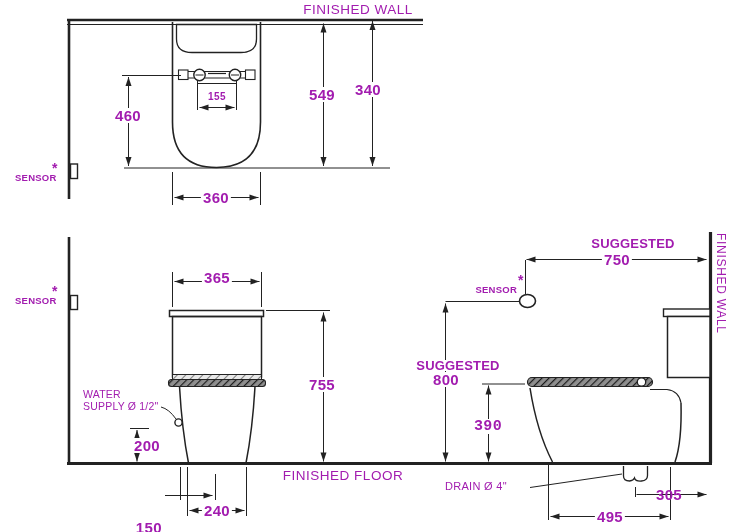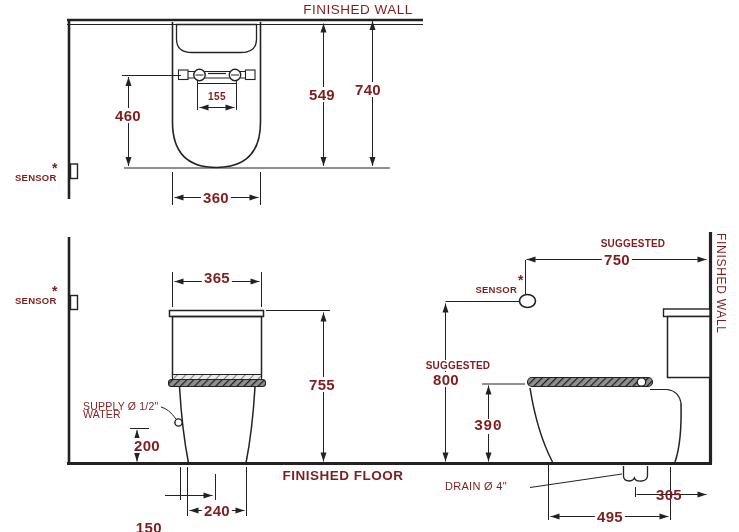--- a/index.html
+++ b/index.html
@@ -1,26 +1,26 @@
 <!DOCTYPE html>
 <html><head>
 <meta charset="utf-8">
 <style>
   html,body{margin:0;padding:0;background:#fff;}
   #canvas{position:relative;width:739px;height:532px;background:#ffffff;overflow:hidden;
           font-family:"Liberation Sans",sans-serif;}
   #linework{position:absolute;left:0;top:0;}
-  .lbl{position:absolute;color:#7f1d1d;white-space:nowrap;font-family:"Liberation Sans",sans-serif;}
+  .lbl{position:absolute;color:#a21caf;white-space:nowrap;font-family:"Liberation Sans",sans-serif;}
   .num{font-weight:bold;font-size:15px;line-height:15px;letter-spacing:.4px;}
   .ctr{transform:translateX(-50%);}
   .bgw{background:#fff;padding:0 2px;}
   .cap{font-size:13.5px;line-height:14px;letter-spacing:.5px;}
   .sm{font-weight:bold;font-size:9.5px;line-height:10px;letter-spacing:.25px;}
   .med{font-size:10.5px;line-height:12px;letter-spacing:.2px;}
-  .sug{font-weight:bold;font-size:10px;line-height:11px;letter-spacing:.2px;padding-left:24px;}
+  .sug{font-weight:bold;font-size:13px;line-height:11px;letter-spacing:.2px;padding-left:24px;}
   .ast{font-weight:bold;font-size:14px;line-height:12px;}
   .vert{writing-mode:vertical-rl;text-orientation:mixed;font-size:12px;line-height:13px;letter-spacing:.7px;}
   .ra{text-align:right;}
 </style>
 </head>
 <body>
 
 <div id="canvas">
 
   <svg id="linework" width="739" height="532" viewBox="0 0 739 532" stroke="#222" fill="none" stroke-linecap="butt">
@@ -110,37 +110,37 @@
       <path d="M530,487.5 L622,474" stroke-width="1"></path>
       <path d="M635.5,487 V497" stroke-width="1"></path>
       <line x1="636.5" y1="494.5" x2="706.5" y2="494.5" stroke-width="1" marker-end="url(#mE)"></line>
       <path d="M548.5,464 V520 M670.5,467 V520" stroke-width="1"></path>
       <line x1="550.5" y1="516.5" x2="668.5" y2="516.5" stroke-width="1" marker-start="url(#mS)" marker-end="url(#mE)"></line>
     </g>
   </svg>
 
   <div class="lbl cap ctr" style="left:358px;top:3px;">FINISHED WALL</div>
   <div class="lbl num ctr bgw" style="left:322px;top:87px;">549</div>
-  <div class="lbl num ctr bgw" style="left:368px;top:82px;">740</div>
+  <div class="lbl num ctr bgw" style="left:368px;top:82px;">340</div>
   <div class="lbl num ctr" style="left:217px;top:89px;font-size:10px;">155</div>
   <div class="lbl num ctr bgw" style="left:128px;top:108px;">460</div>
   <div class="lbl num ctr bgw" style="left:216px;top:190px;">360</div>
   <div class="lbl sm ra" style="left:15px;top:173px;width:38px;">SENSOR</div>
   <div class="lbl ast" style="left:52px;top:162px;">*</div>
 
   <div class="lbl sm ra" style="left:15px;top:296px;width:38px;">SENSOR</div>
   <div class="lbl ast" style="left:52px;top:285px;">*</div>
   <div class="lbl num ctr bgw" style="left:217px;top:270px;">365</div>
   <div class="lbl num ctr bgw" style="left:322px;top:377px;">755</div>
-  <div class="lbl med" style="left:83px;top:388px;margin-top:20px;">WATER</div>
+  <div class="lbl med" style="left:83px;top:388px;">WATER</div>
   <div class="lbl med" style="left:83px;top:400px;">SUPPLY Ø 1/2"</div>
   <div class="lbl num ctr bgw" style="left:147px;top:438px;">200</div>
   <div class="lbl num ra" style="left:129px;top:488px;width:33px;margin-top:32px;">150</div>
   <div class="lbl num ctr bgw" style="left:217px;top:503px;">240</div>
-  <div class="lbl cap ctr" style="left:343px;top:469px;font-weight:bold;">FINISHED FLOOR</div>
+  <div class="lbl cap ctr" style="left:343px;top:469px;">FINISHED FLOOR</div>
 
   <div class="lbl sug ctr" style="left:621px;top:238px;">SUGGESTED</div>
   <div class="lbl num ctr bgw" style="left:617px;top:252px;">750</div>
   <div class="lbl sm ra" style="left:474px;top:285px;width:43px;">SENSOR</div>
   <div class="lbl ast" style="left:518px;top:274px;">*</div>
   <div class="lbl sug ctr bgw" style="left:447px;top:360px;">SUGGESTED</div>
   <div class="lbl num ctr bgw" style="left:446px;top:372px;">800</div>
   <div class="lbl num ctr bgw" style="left:488px;top:419px;font-family:Liberation Mono, monospace;">390</div>
   <div class="lbl" style="left:445px;top:480px;font-size:11px;line-height:12px;letter-spacing:.3px;">DRAIN Ø 4"</div>
   <div class="lbl num ctr" style="left:669px;top:487px;">305</div>

